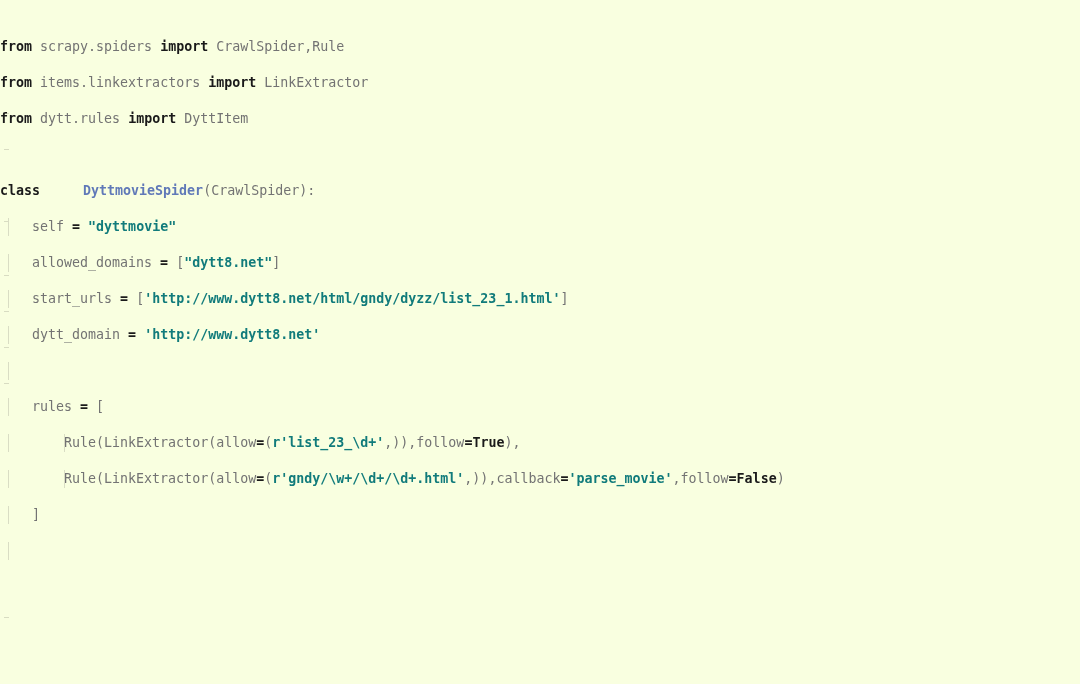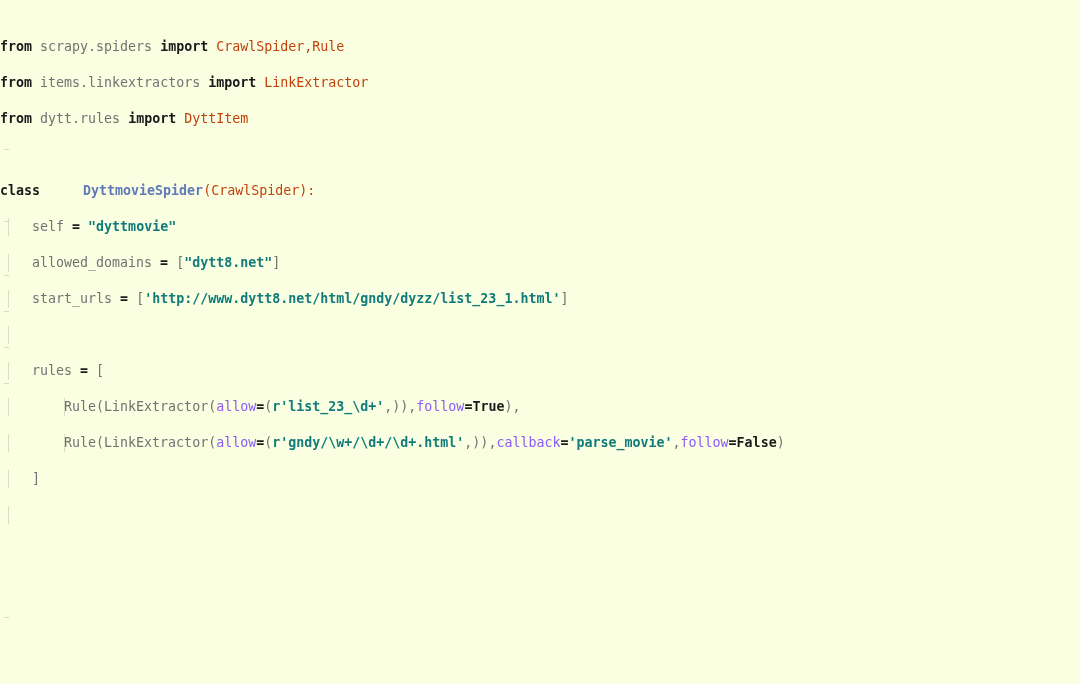--- a/index.html
+++ b/index.html
@@ -46,25 +46,25 @@
   
   .guide {
     position: absolute;
     top: 0;
     width: 1px;
     height: 18px;
     background: #d9ddc4;
   }
   
   .kw   { color: #1a1a1a; font-weight: bold; }
-  .nm   { color: #c2410c; }
+  .nm   { color: #737373; }
   .cls  { color: #6079b8; font-weight: bold; padding-left: 35px; }
   .fn   { color: #9b1c2b; font-weight: bold; }
   .str  { color: #117b7b; font-weight: bold; }
-  .kwarg{ color: #8b5cf6; text-align: center; }
+  .kwarg{ color: #737373; text-align: center; }
   .op   { color: #1a1a1a; font-weight: bold; }
   .pl   { color: #737373; }
   .slf  { color: #a8a8a8; font-style: normal; }
   .arg  { color: #5a5a5a; font-style: italic; }
   .const{ color: #1a1a1a; font-weight: bold; }
 </style>
 </head>
 <body>
 
 <div id="editor">
@@ -83,20 +83,21 @@
   <div id="code">
 
 <span class="ln"><span class="kw">from</span> <span class="pl">scrapy.spiders</span> <span class="kw">import</span> <span class="nm">CrawlSpider,Rule</span></span>
 <span class="ln"><span class="kw">from</span> <span class="pl">items.linkextractors</span> <span class="kw">import</span> <span class="nm">LinkExtractor</span></span>
 <span class="ln"><span class="kw">from</span> <span class="pl">dytt.rules</span> <span class="kw">import</span> <span class="nm">DyttItem</span></span>
 <span class="ln"> </span>
 <span class="ln"><span class="kw">class</span> <span class="cls">DyttmovieSpider</span><span class="nm">(CrawlSpider):</span></span>
 <span class="ln"><span class="guide" style="left:8px"></span><span class="pl">    self </span><span class="op">=</span> <span class="str">"dyttmovie"</span></span>
 <span class="ln"><span class="guide" style="left:8px"></span><span class="pl">    allowed_domains </span><span class="op">=</span> <span class="pl">[</span><span class="str">"dytt8.net"</span><span class="pl">]</span></span>
 <span class="ln"><span class="guide" style="left:8px"></span><span class="pl">    start_urls </span><span class="op">=</span> <span class="pl">[</span><span class="str">'http://www.dytt8.net/html/gndy/dyzz/list_23_1.html'</span><span class="pl">]</span></span>
+<span class="ln"><span class="guide" style="left:8px"></span><span class="pl">    dytt_domain </span><span class="op">=</span> <span class="str">'http://www.dytt8.net'</span></span>
 <span class="ln"><span class="guide" style="left:8px"></span> </span>
 <span class="ln"><span class="guide" style="left:8px"></span><span class="pl">    rules </span><span class="op">=</span> <span class="pl">[</span></span>
 <span class="ln"><span class="guide" style="left:8px"></span><span class="guide" style="left:64px"></span><span class="pl">        Rule(LinkExtractor(</span><span class="kwarg">allow</span><span class="op">=</span><span class="pl">(</span><span class="str">r'list_23_\d+'</span><span class="pl">,)),</span><span class="kwarg">follow</span><span class="op">=</span><span class="const">True</span><span class="pl">),</span></span>
 <span class="ln"><span class="guide" style="left:8px"></span><span class="guide" style="left:64px"></span><span class="pl">        Rule(LinkExtractor(</span><span class="kwarg">allow</span><span class="op">=</span><span class="pl">(</span><span class="str">r'gndy/\w+/\d+/\d+.html'</span><span class="pl">,)),</span><span class="kwarg">callback</span><span class="op">=</span><span class="str">'parse_movie'</span><span class="pl">,</span><span class="kwarg">follow</span><span class="op">=</span><span class="const">False</span><span class="pl">)</span></span>
 <span class="ln"><span class="guide" style="left:8px"></span><span class="pl">    ]</span></span>
 <span class="ln"><span class="guide" style="left:8px"></span> </span>
 
 
 
 

